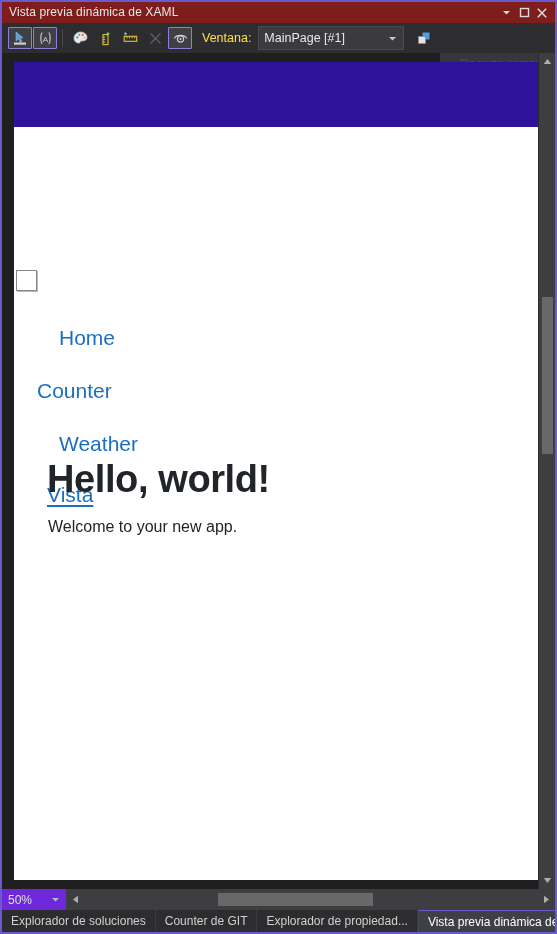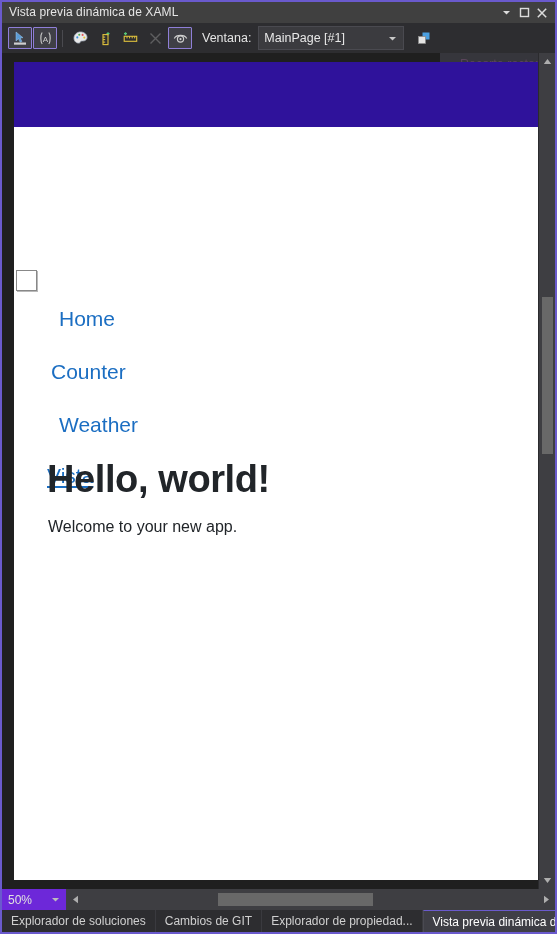--- a/index.html
+++ b/index.html
@@ -25,21 +25,21 @@
     border-bottom: 2px solid #6a5acd;
     overflow: hidden;
   }
 
   
   .titlebar {
     position: absolute;
     top: 0; left: 0;
     width: 553px;
     height: 21px;
-    background: #404040;
+    background: #7f1d1d;
     display: flex;
     align-items: center;
     padding: 0 4px 0 7px;
   }
   .titlebar-text {
     color: #e6e6e6;
     font-size: 12px;
     line-height: 21px;
     white-space: nowrap;
     letter-spacing: 0.1px;
@@ -89,21 +89,21 @@
     border-color: #8f7fd8;
     background: #3f3f46;
   }
   .tool.disabled { opacity: .45; }
   .tool-sep {
     width: 1px; height: 17px;
     background: #4a4a4f;
     margin: 0 5px 0 4px;
   }
   .ventana-label {
-    color: #e5e5e5;
+    color: #fde047;
     font-size: 12.5px;
     margin-left: 9px;
     margin-right: 7px;
     white-space: nowrap;
   }
   .combo {
     position: relative;
     width: 146px;
     height: 24px;
     background: #3b3b3f;
@@ -177,34 +177,34 @@
     position: absolute;
     top: 143px; left: 2px;
     width: 21px; height: 21px;
     background: #ffffff;
     border: 1px solid #888888;
     box-shadow: 1px 1px 0 #b9b9b9;
     cursor: default;
   }
   .nav-links {
     position: absolute;
-    top: 181px; left: 0;
+    top: 200px; left: 0;
     width: 100%;
   }
   .nav-link {
     display: block;
     color: #1b6ec2;
     font-size: 21px;
     line-height: 1;
     text-decoration: none;
     white-space: nowrap;
     cursor: default;
   }
   .nav-link.l1 { margin-left: 45px;  margin-bottom: 32px; }
-  .nav-link.l2 { margin-left: 37px;  margin-bottom: 32px; }
+  .nav-link.l2 { margin-left: 23px;  margin-bottom: 32px; }
   .nav-link.l3 { margin-left: 45px;  margin-bottom: 30px; }
   .nav-link.l4 { margin-left: 33px;  text-decoration: underline; text-underline-offset: 3px; }
 
   .hero-title {
     position: absolute;
     top: 333px; left: 33px;
     color: #212529;
     font-size: 38px;
     font-weight: bold;
     letter-spacing: -0.4px;
@@ -492,21 +492,21 @@
           </svg>
       </div>
     </div>
   </div>
 
   <div class="tabstrip">
     <div class="tab">
       <span>Explorador de soluciones</span>
     </div>
     <div class="tab">
-      <span>Cambios de GIT</span>
+      <span>Counter de GIT</span>
     </div>
     <div class="tab">
       <span>Explorador de propiedad...</span>
     </div>
     <div class="tab active">
       <span>Vista previa dinámica de...</span>
     </div>
   </div>
 
 </div>

